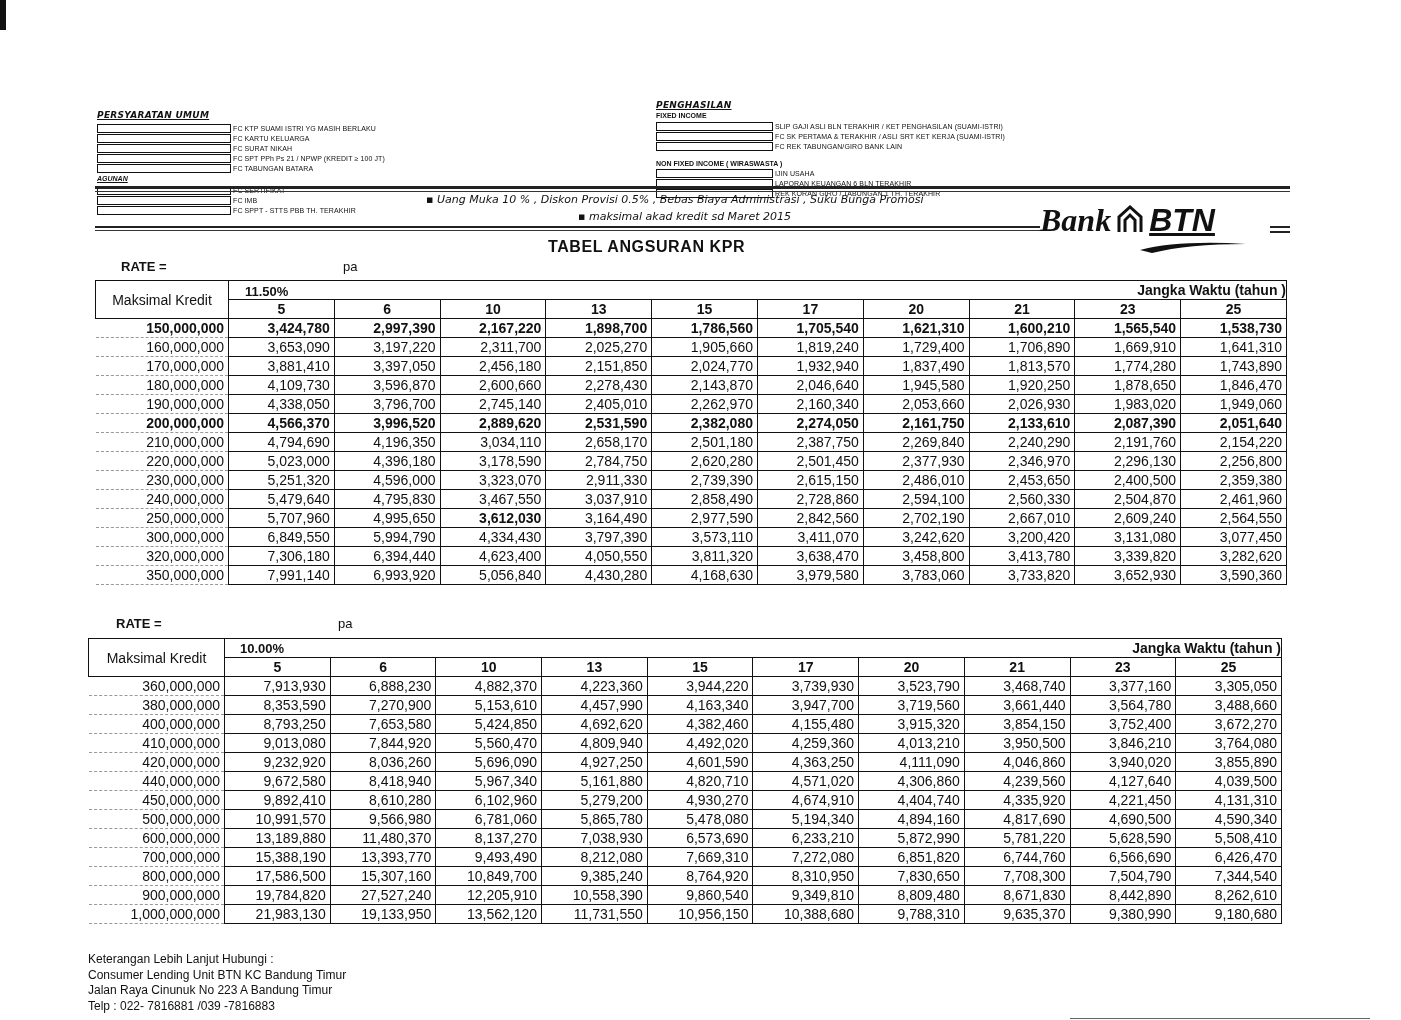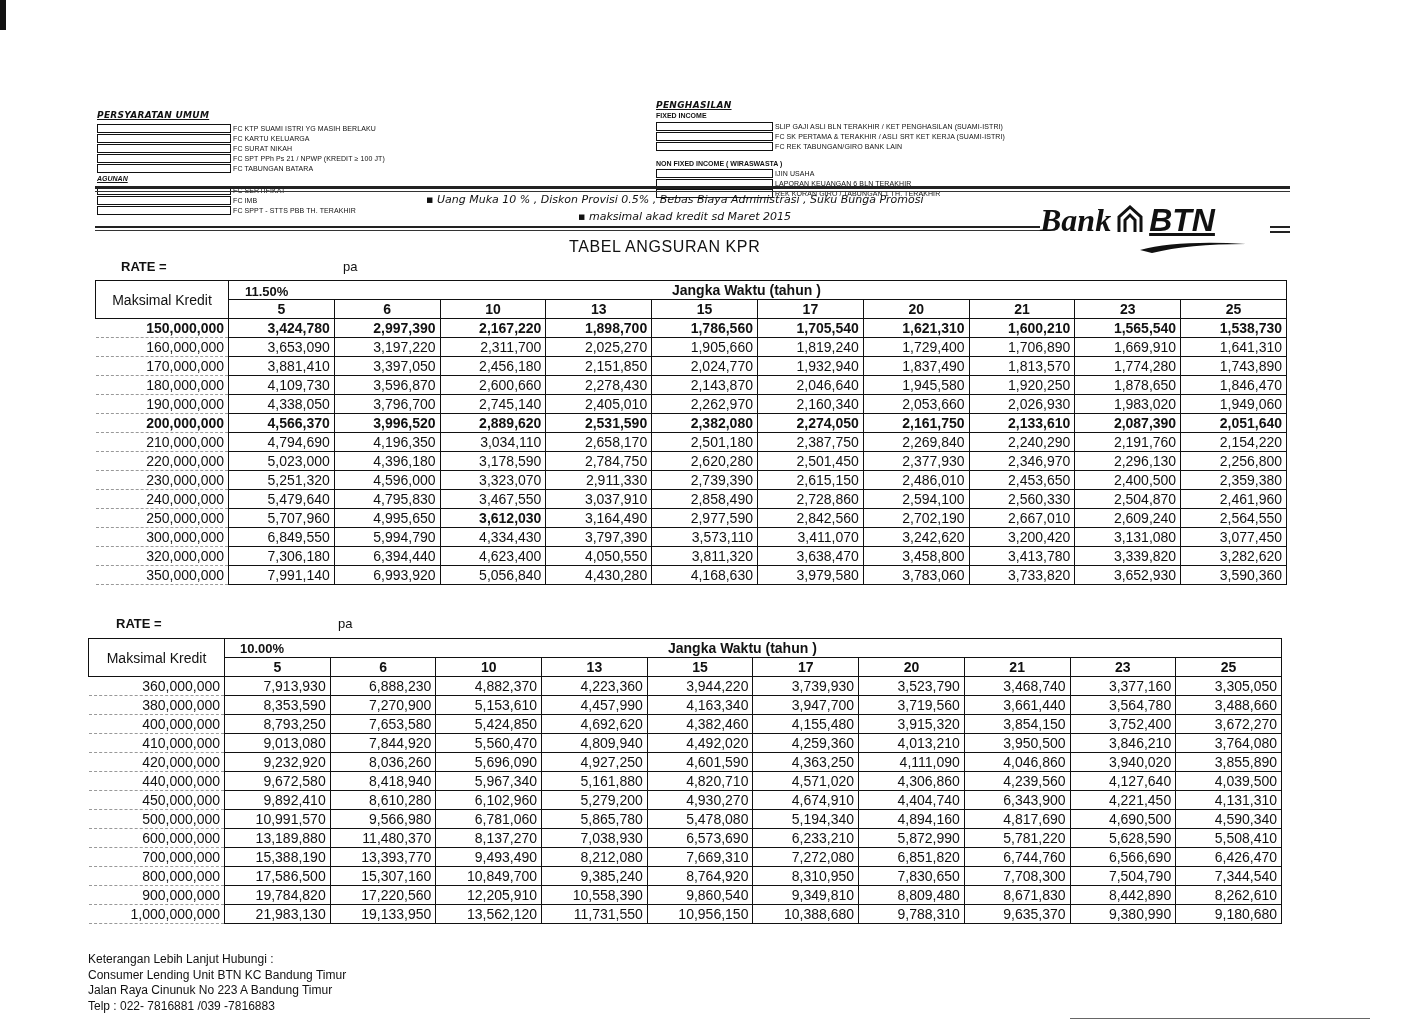--- a/index.html
+++ b/index.html
@@ -19,32 +19,32 @@
   .hr-thin { position:absolute; height:1px; background:#333; }
 
   .promo { position:absolute; font-family:"DejaVu Sans", sans-serif; font-style:italic; font-size:11px; white-space:nowrap; }
   .logo { position:absolute; left:1040px; top:202px; display:flex; align-items:center; }
   .logo-bank { font-family:"Liberation Serif", serif; font-style:italic; font-weight:bold; font-size:32px;text-align:right; }
   .logo-house { margin:0 6px; }
   .logo-btn { font-family:"Liberation Sans", sans-serif; font-style:italic; font-weight:bold; font-size:32px; text-decoration:underline; position:relative; }
   .logo-swoosh { position:absolute; left:1138px; top:240px; }
   .logo-dash { position:absolute; height:2px; background:#222; }
 
-  .table-title { position:absolute; left:569px; top:238px; font-size:16px; font-weight:normal; letter-spacing:0.6px; }
+  .table-title { position:absolute; left:548px; top:238px; font-size:16px; font-weight:bold; letter-spacing:0.6px; }
 
   .rate-line { position:absolute; font-size:13px; display:flex; }
   .rate-line .rl { font-weight:bold; width:150px; padding-left:26px; box-sizing:border-box; }
   .rate-line .rv { font-weight:bold; width:98px;margin-top:25px; }
   .rate-line .rp { }
 
   
   table.kpr { position:absolute; border-collapse:collapse; font-size:14px; table-layout:fixed; }
   table.kpr td, table.kpr th { border:1.5px solid #111; padding:0 4px 0 0; height:18px; line-height:18px; text-align:right; white-space:nowrap; background:transparent; }
   table.kpr th { text-align:center; font-weight:bold; padding:0; }
-  table.kpr th.group { text-align:left; padding-left:8px; }
+  table.kpr th.group { text-align:right; padding-left:8px; }
   table.kpr th.group span { display:inline-block; margin-left:435px; }
   table.kpr th.rowhdr { font-weight:normal; text-align:center; }
   table.kpr td.kredit { border-left:none; border-top:1px dashed #999; border-bottom:1px dashed #999; }
   table.kpr tr.bold td { font-weight:bold; }
   table.kpr td.b { font-weight:bold; }
 
   
   .wm { position:absolute; background:#b0b0b0; z-index:-1; }
 
   .footer { position:absolute; left:88px; top:952px; font-size:12px; line-height:15.5px; }
@@ -507,21 +507,21 @@
       </tr>
       <tr>
         <td class="kredit">450,000,000</td>
         <td>9,892,410</td>
         <td>8,610,280</td>
         <td>6,102,960</td>
         <td>5,279,200</td>
         <td>4,930,270</td>
         <td>4,674,910</td>
         <td>4,404,740</td>
-        <td>6,343,900</td>
+        <td>4,335,920</td>
         <td>4,221,450</td>
         <td>4,131,310</td>
       </tr>
       <tr>
         <td class="kredit">500,000,000</td>
         <td>10,991,570</td>
         <td>9,566,980</td>
         <td>6,781,060</td>
         <td>5,865,780</td>
         <td>5,478,080</td>
@@ -566,21 +566,21 @@
         <td>8,764,920</td>
         <td>8,310,950</td>
         <td>7,830,650</td>
         <td>7,708,300</td>
         <td>7,504,790</td>
         <td>7,344,540</td>
       </tr>
       <tr>
         <td class="kredit">900,000,000</td>
         <td>19,784,820</td>
-        <td>17,220,560</td>
+        <td>27,527,240</td>
         <td>12,205,910</td>
         <td>10,558,390</td>
         <td>9,860,540</td>
         <td>9,349,810</td>
         <td>8,809,480</td>
         <td>8,671,830</td>
         <td>8,442,890</td>
         <td>8,262,610</td>
       </tr>
       <tr>

